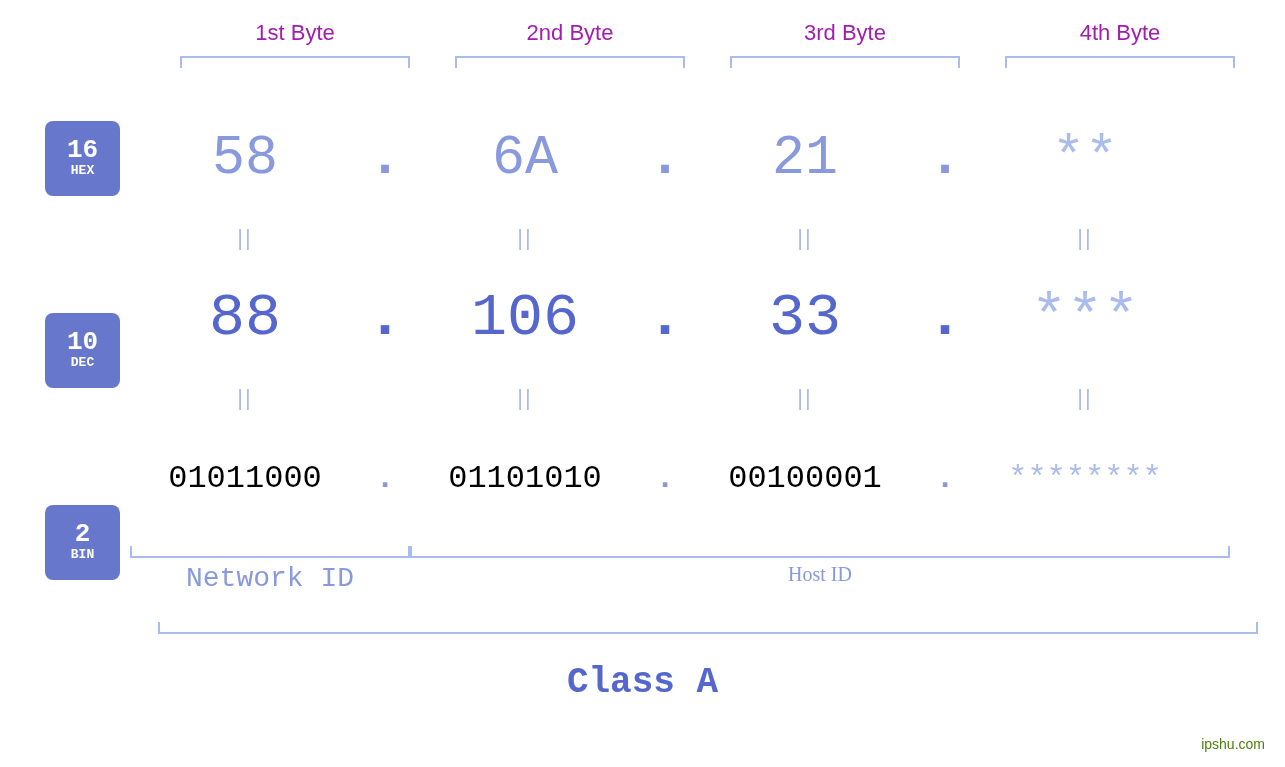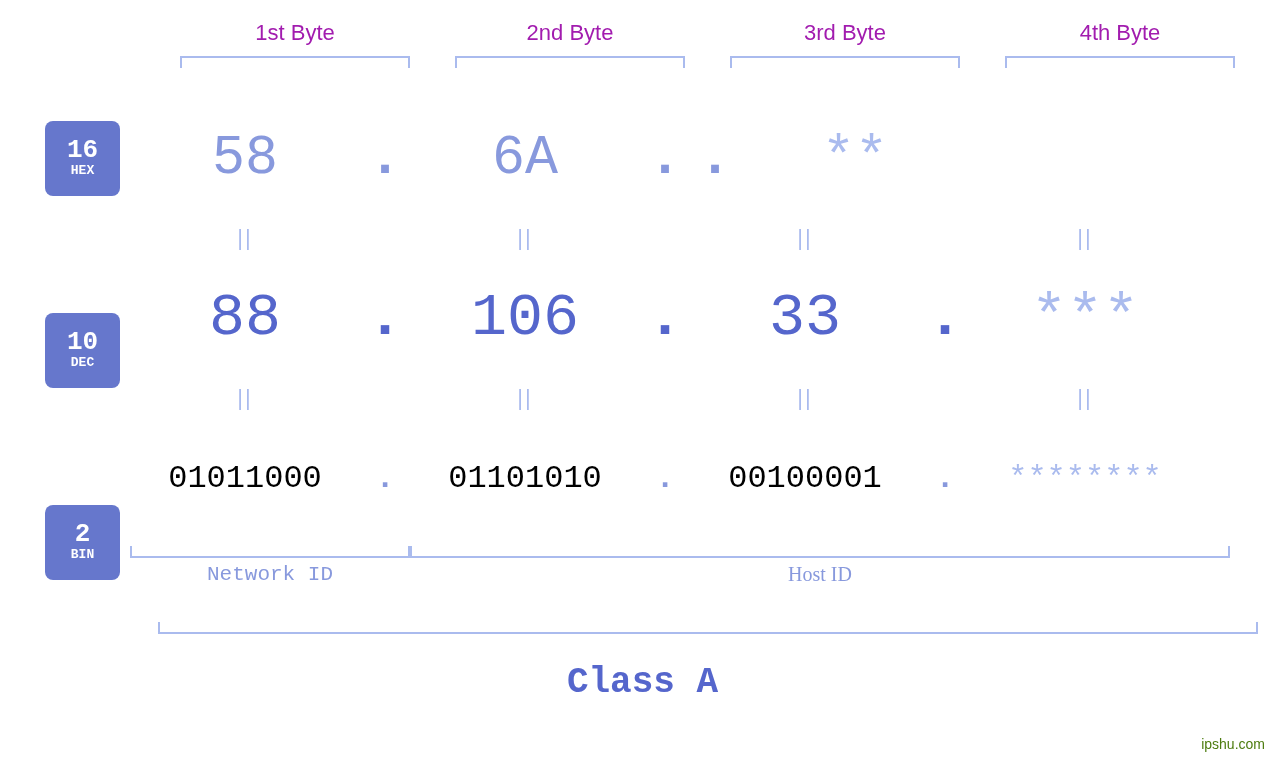--- a/index.html
+++ b/index.html
@@ -267,20 +267,23 @@
 
       <div class="value-row">
         <div class="value-cell">
           <span class="value-text hex">58</span>
         </div>
         <div class="dot-cell hex">.</div>
         <div class="value-cell">
           <span class="value-text hex">6A</span>
         </div>
         <div class="dot-cell hex">.</div>
+        <div class="value-cell">
+          <span class="value-text hex">21</span>
+        </div>
         <div class="dot-cell hex">.</div>
         <div class="value-cell">
           <span class="value-text hex masked">**</span>
         </div>
       </div>
 
       <div class="equals-row">
         <div class="equals-cell">||</div>
         <div class="equals-dot"></div>
         <div class="equals-cell">||</div>
@@ -335,21 +338,21 @@
           <span class="value-text bin masked">********</span>
         </div>
       </div>
 
       <div style="margin-top: 8px; display:flex; width:1100px;">
         <div style="width:280px; height:12px; border:2px solid #aabbee; border-top:none; box-sizing:border-box;"></div>
         <div style="width:820px; height:12px; border:2px solid #aabbee; border-top:none; box-sizing:border-box;"></div>
       </div>
 
       <div style="display:flex; width:1100px; margin-top:5px;">
-        <div style="width:280px; text-align:center; color:#8899dd; font-size:21px; font-family:'Courier New',Courier,monospace;">Network ID</div>
+        <div style="width:280px; text-align:center; color:#8899dd; font-size:28px; font-family:'Courier New',Courier,monospace;">Network ID</div>
         <div style="width:820px; text-align:center; color:#8899dd; font-size:20px; font-family:Liberation Serif, serif;">Host ID</div>
       </div>
 
     </div>
   </div>
 
   <div class="big-bottom-bracket"></div>
 
   <div class="class-label">Class A</div>
 

